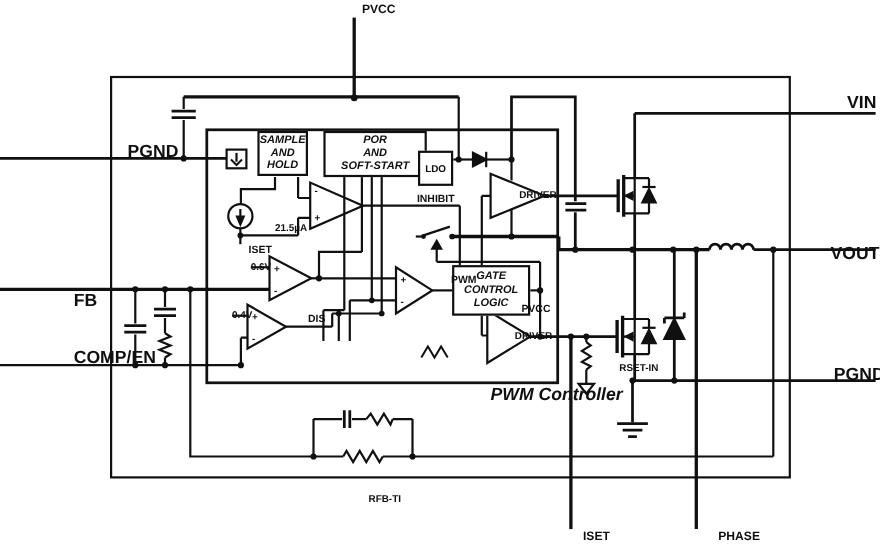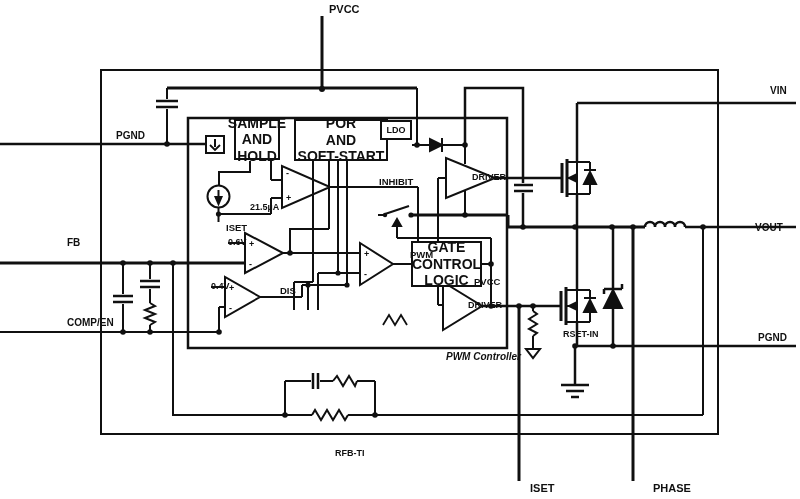--- a/index.html
+++ b/index.html
@@ -3,21 +3,21 @@
 <meta charset="utf-8">
 <style>
   html,body{margin:0;padding:0;background:#ffffff;}
   #stage{position:relative;width:800px;height:499px;background:#ffffff;overflow:hidden;
          font-family:"Liberation Sans","DejaVu Sans",sans-serif;}
   #wires{position:absolute;left:0;top:0;width:800px;height:499px;}
   .box{position:absolute;border:2px solid #101010;background:#ffffff;display:flex;
        align-items:center;justify-content:center;text-align:center;
        font-weight:bold;color:#101010;white-space:pre-line;line-height:1.18;box-sizing:border-box;}
   .lbl{position:absolute;font-weight:bold;color:#101010;white-space:nowrap;padding-left:24px;}
-  .s11{font-size:11px;} .s10{font-size:10px;} .s95{font-size:9.5px;} .s9{font-size:9px;} .s8{font-size:14px;}
+  .s11{font-size:11px;} .s10{font-size:16px;} .s95{font-size:9.5px;} .s9{font-size:9px;} .s8{font-size:10px;font-style:italic;}
   .italic{font-style:italic;}
 </style>
 </head>
 <body>
 
 <div id="stage">
 
   <svg id="wires" viewBox="0 0 800 499" xmlns="http://www.w3.org/2000/svg" fill="none" stroke="#101010" stroke-width="2">
 
     <g>
@@ -254,28 +254,28 @@
       <text x="229" y="311">-</text>
     </g>
   </svg>
 
   <div class="box s8" style="left:234px;top:119px;width:46px;height:41px;">SAMPLE
 AND
 HOLD</div>
   <div class="box s8" style="left:294px;top:119px;width:94px;height:42px;">POR
 AND
 SOFT-START</div>
-  <div class="box s9" style="left:380px;top:120px;width:32px;height:20px;">LDO</div>
+  <div class="box s9" style="left:380px;top:137px;width:32px;height:32px;">LDO</div>
   <div class="box s8" style="left:411px;top:241px;width:71px;height:46px;">GATE
 CONTROL
 LOGIC</div>
 
   <div class="lbl s11" style="left:305px;top:3px;">PVCC</div>
   <div class="lbl s10" style="left:92px;top:130px;">PGND</div>
-  <div class="lbl s10" style="left:43px;top:237px;">FB</div>
+  <div class="lbl s10" style="left:43px;top:265px;">FB</div>
   <div class="lbl s10" style="left:43px;top:317px;">COMP/EN</div>
   <div class="lbl s10" style="left:746px;top:85px;">VIN</div>
   <div class="lbl s10" style="left:731px;top:222px;">VOUT</div>
   <div class="lbl s10" style="left:734px;top:332px;">PGND</div>
   <div class="lbl s11" style="left:506px;top:482px;">ISET</div>
   <div class="lbl s11" style="left:629px;top:482px;">PHASE</div>
 
   <div class="lbl s95" style="left:355px;top:176px;">INHIBIT</div>
   <div class="lbl s9" style="left:226px;top:202px;">21.5µA</div>
   <div class="lbl s95" style="left:202px;top:222px;">ISET</div>

